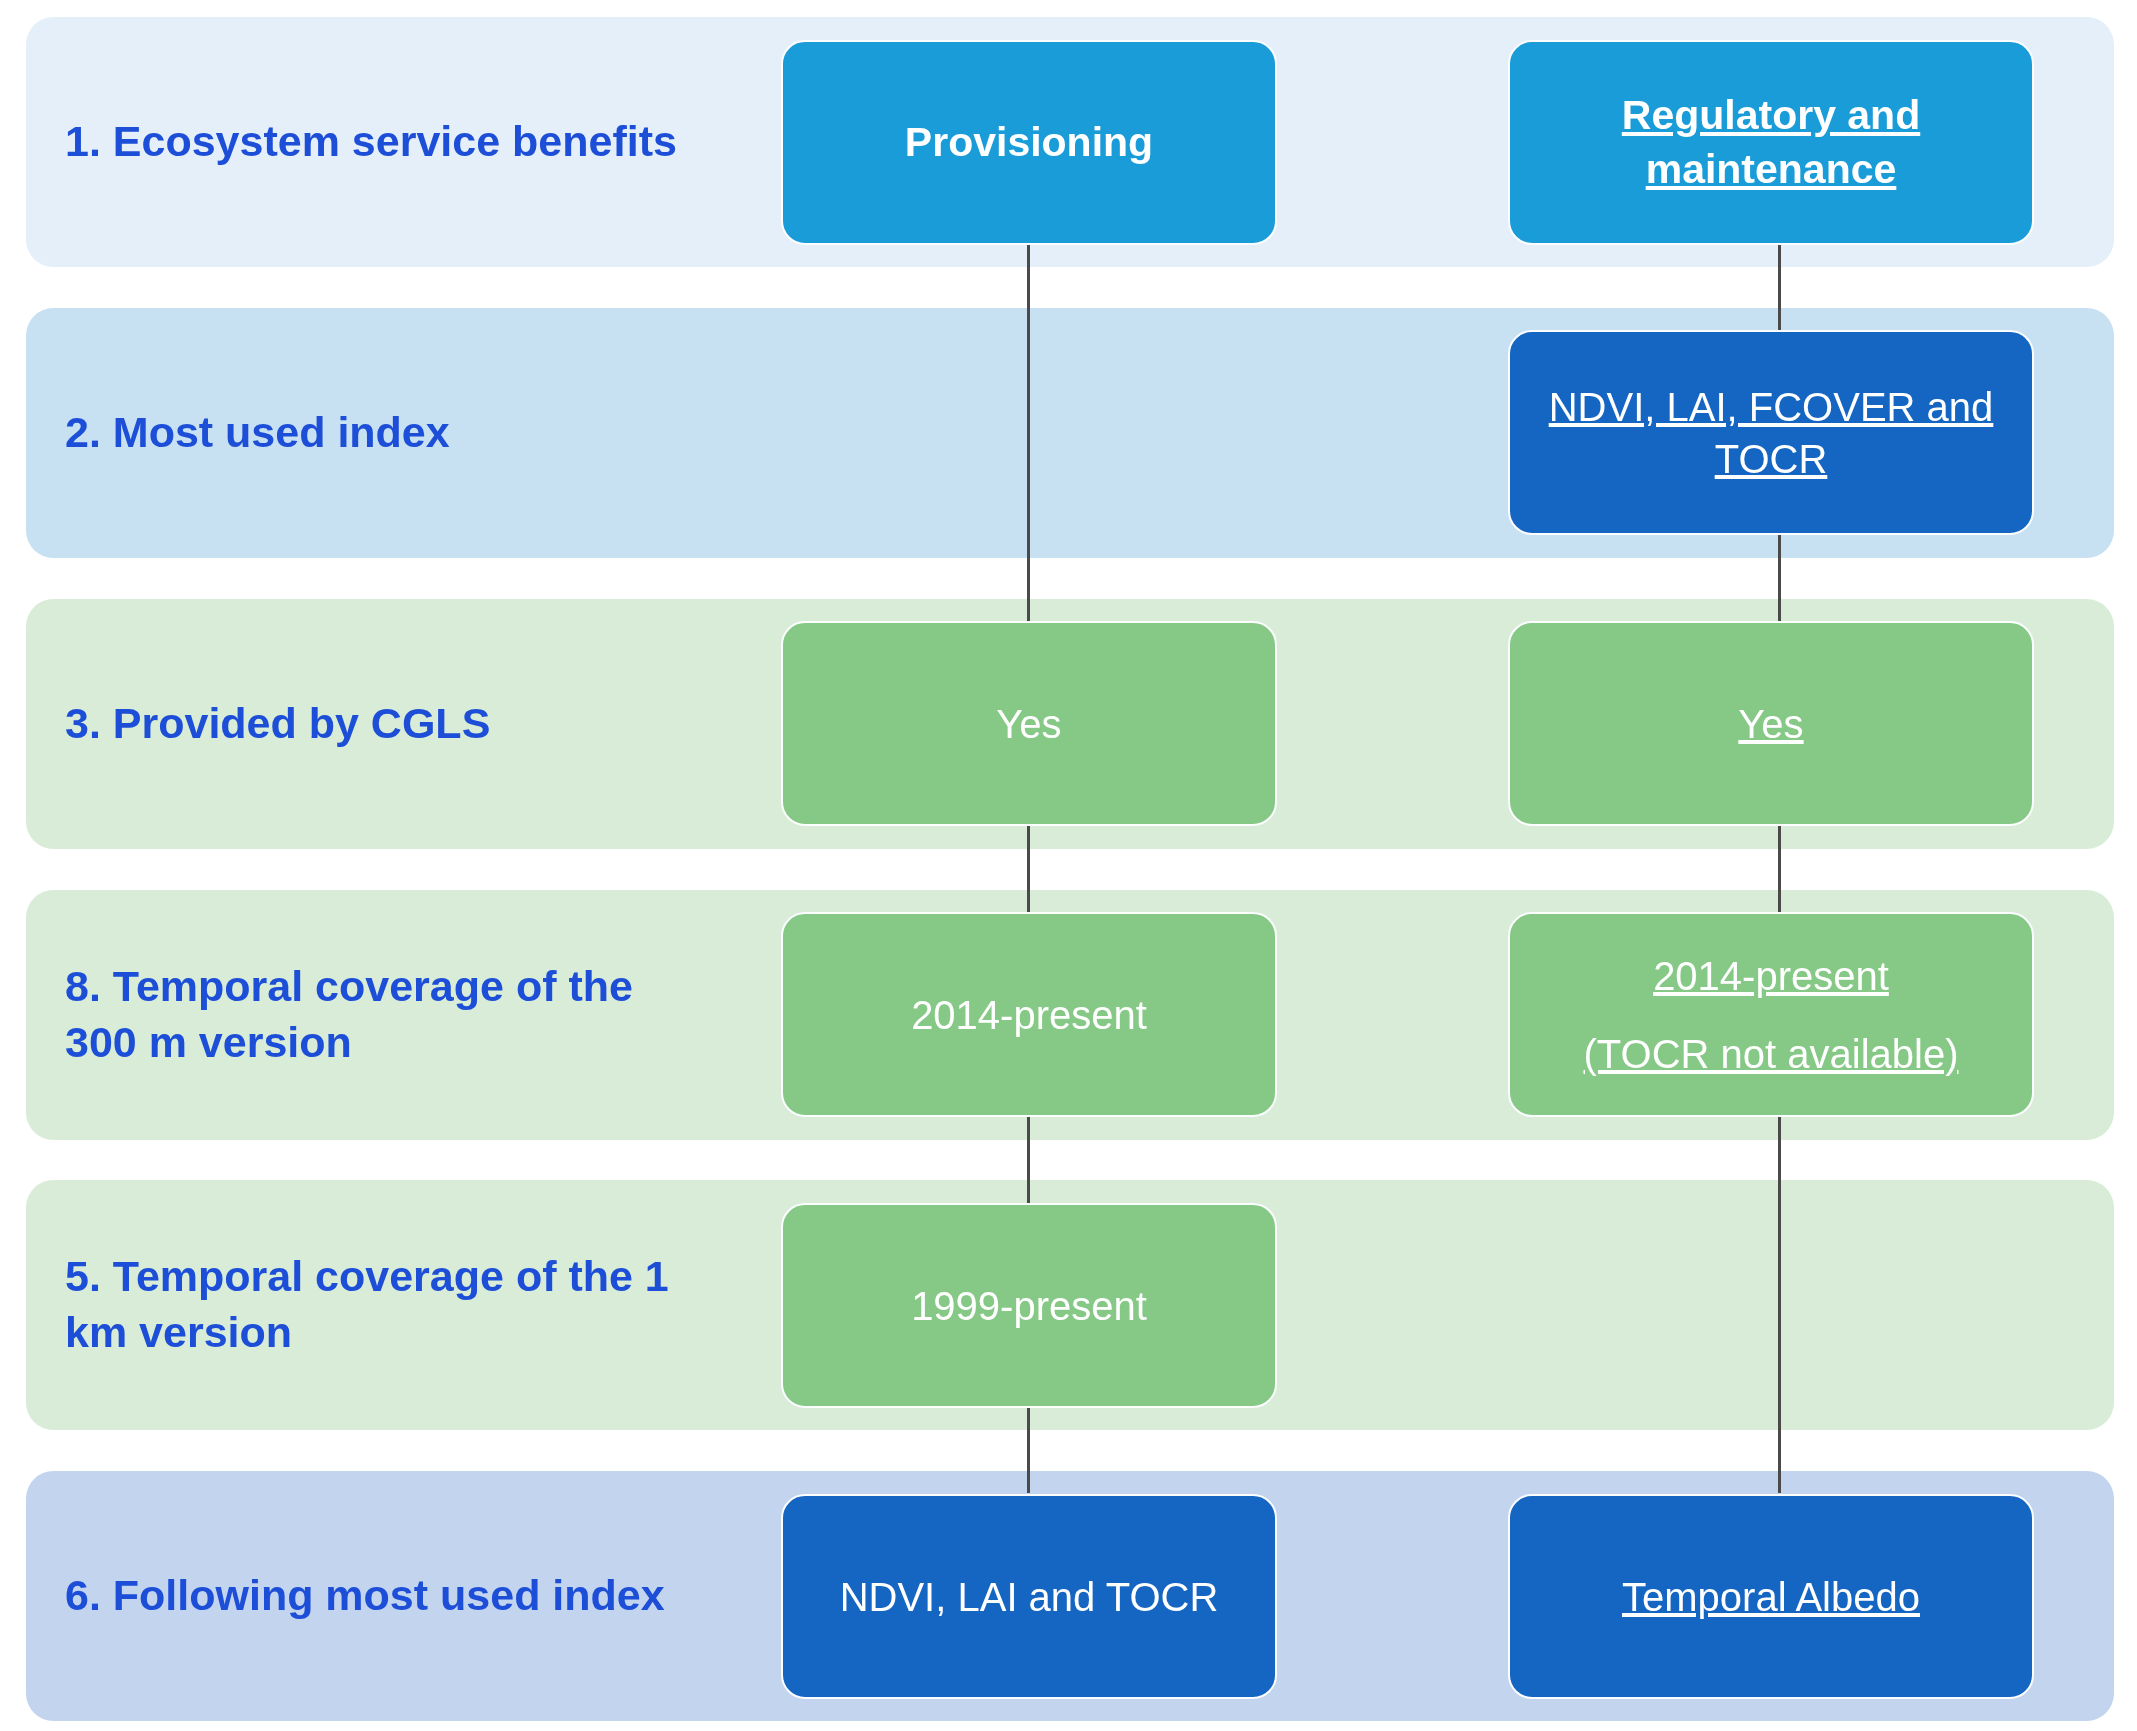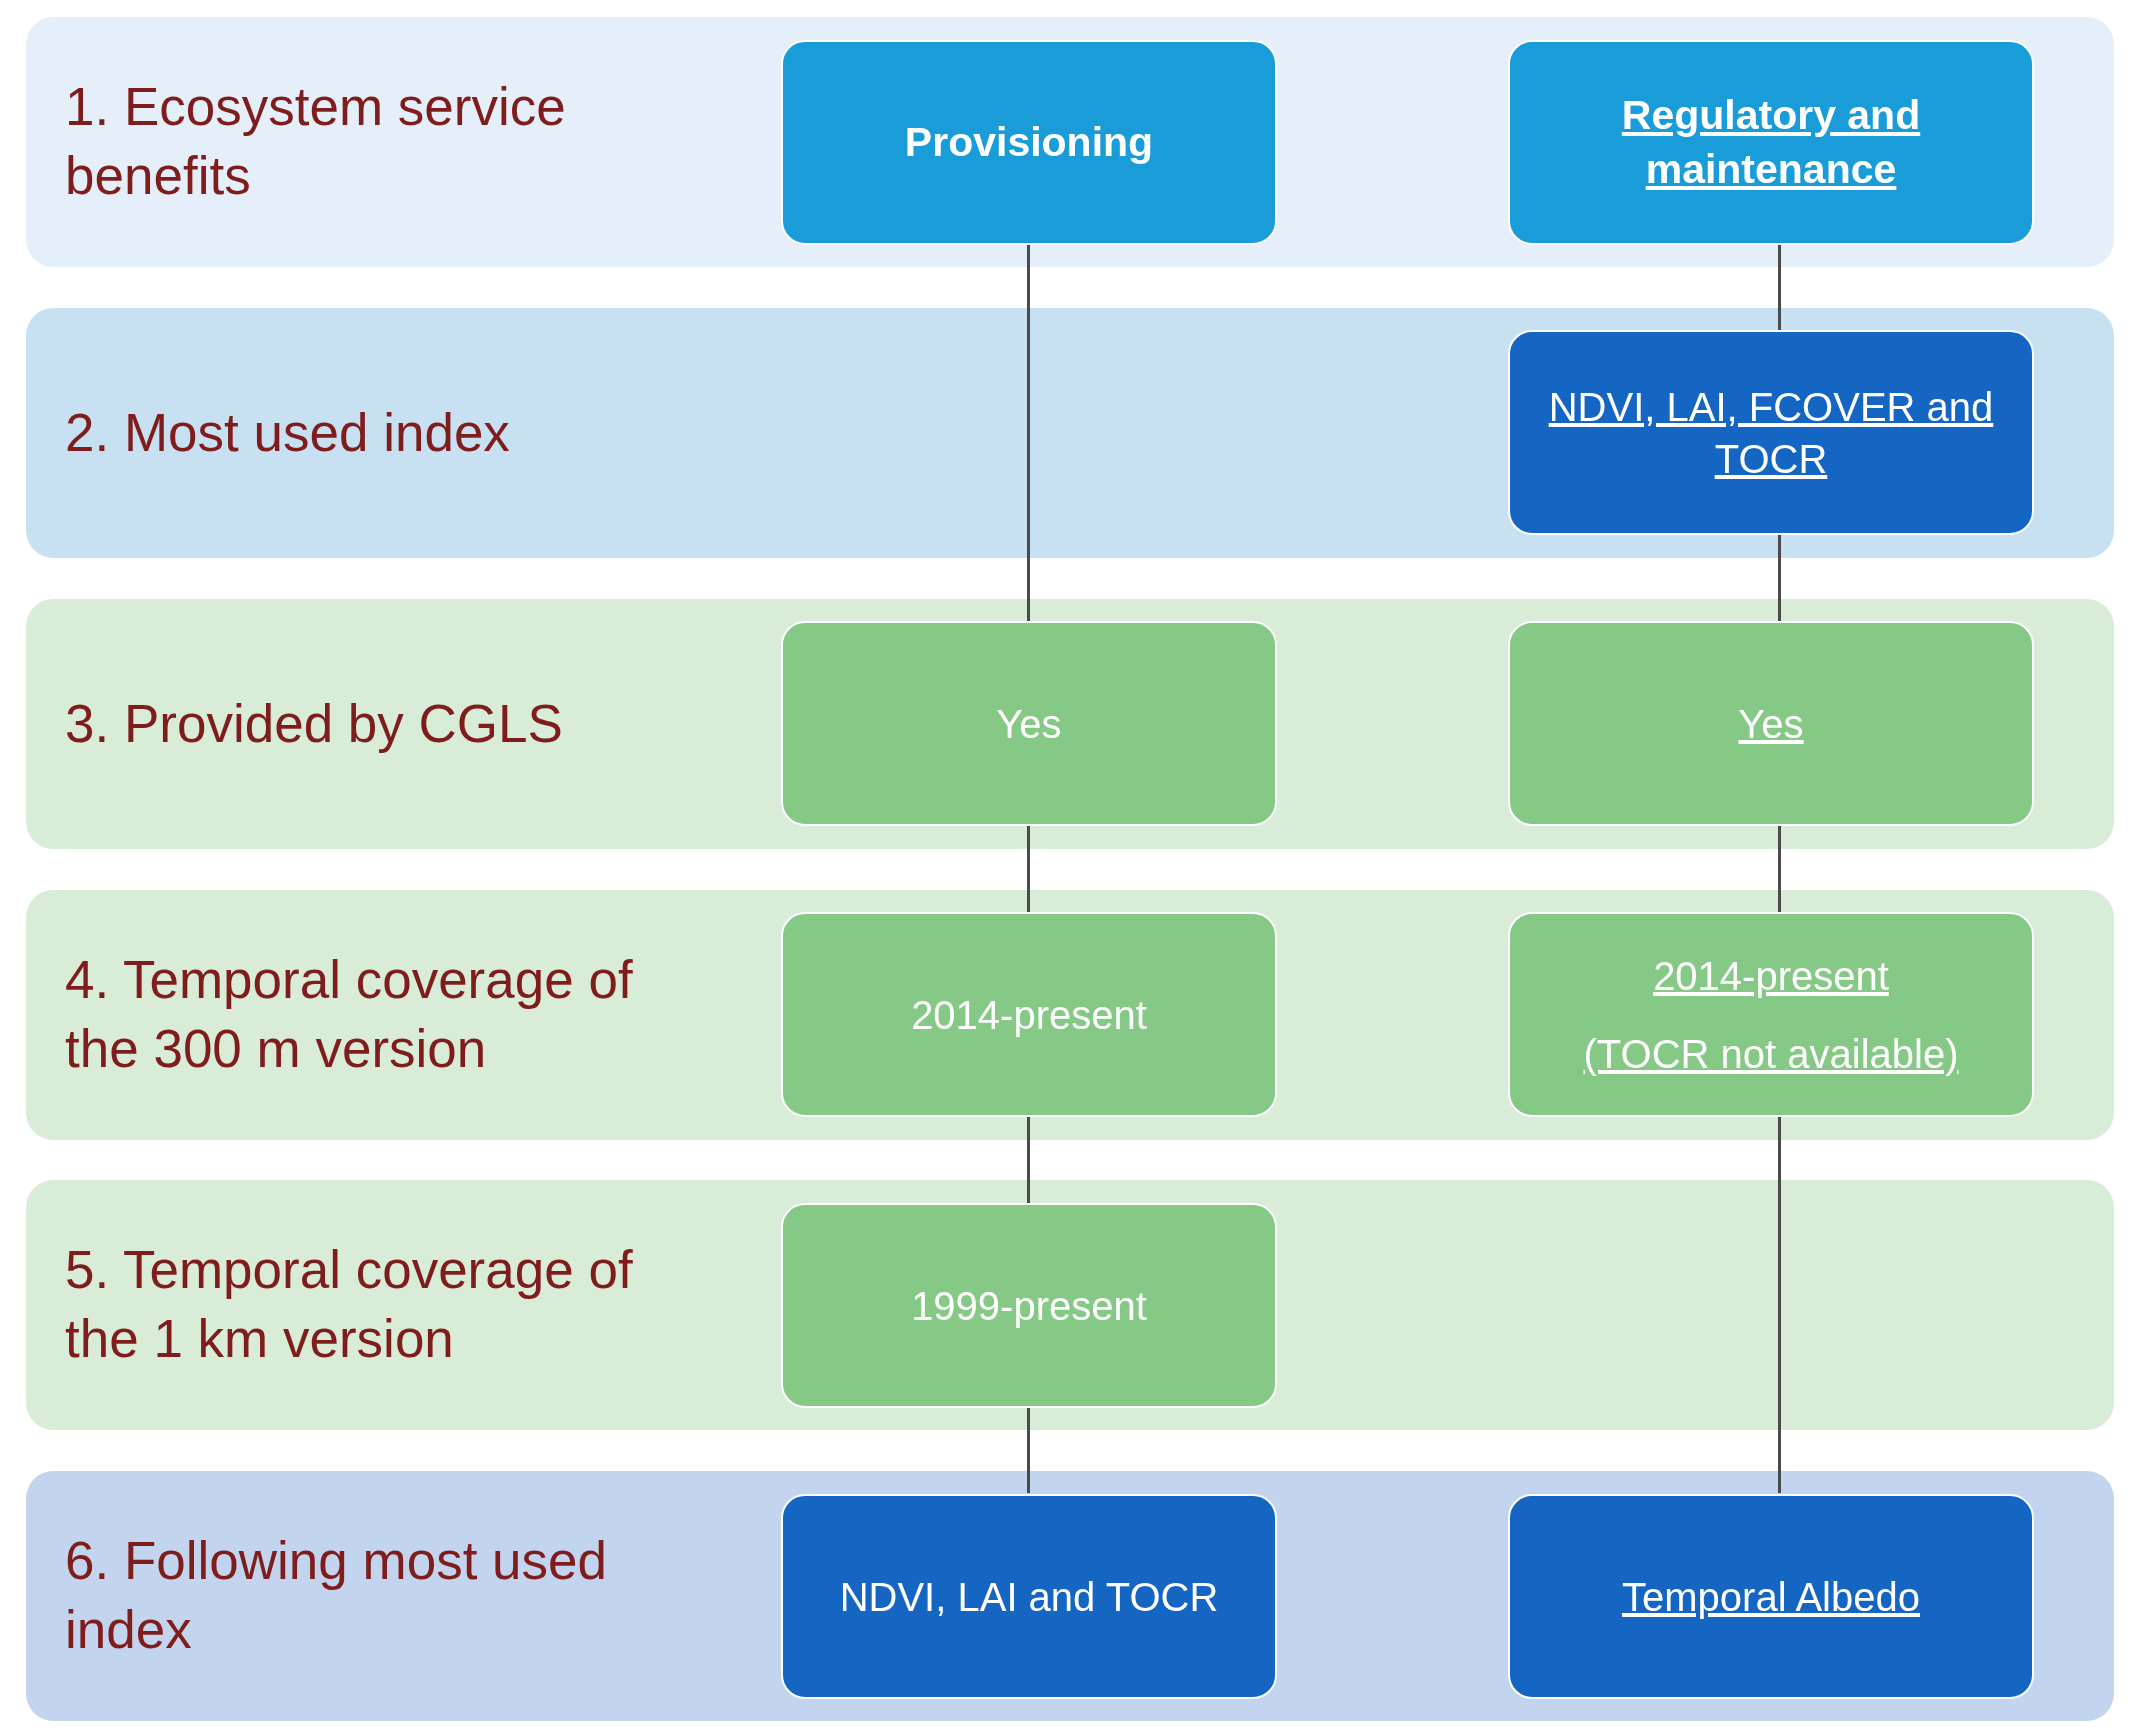--- a/index.html
+++ b/index.html
@@ -31,24 +31,24 @@
   .band.b6 { top: 1471px; background: #C2D4EE; }
 
   .row-label {
     position: absolute;
     left: 39px;
     top: 0;
     height: 100%;
     width: 637px;
     display: flex;
     align-items: center;
-    font-weight: normal;
-    font-size: 53px;
+    font-weight: bold;
+    font-size: 43px;
     line-height: 1.3;
-    color: #7f1d1d;
+    color: #1d4ed8;
   }
 
   
   .connector {
     position: absolute;
     top: 244px;
     height: 1249px;
     width: 3.4px;
     background: #4A4A4A;
     z-index: 1;
@@ -101,21 +101,21 @@
   <section class="band b1">
     <div class="row-label">1. Ecosystem service benefits</div>
   </section>
   <section class="band b2">
     <div class="row-label">2. Most used index</div>
   </section>
   <section class="band b3">
     <div class="row-label">3. Provided by CGLS</div>
   </section>
   <section class="band b4">
-    <div class="row-label">4. Temporal coverage of the 300 m version</div>
+    <div class="row-label">8. Temporal coverage of the 300 m version</div>
   </section>
   <section class="band b5">
     <div class="row-label">5. Temporal coverage of the 1 km version</div>
   </section>
   <section class="band b6">
     <div class="row-label">6. Following most used index</div>
   </section>
 
   <div class="connector cl"></div>
   <div class="connector cr"></div>

